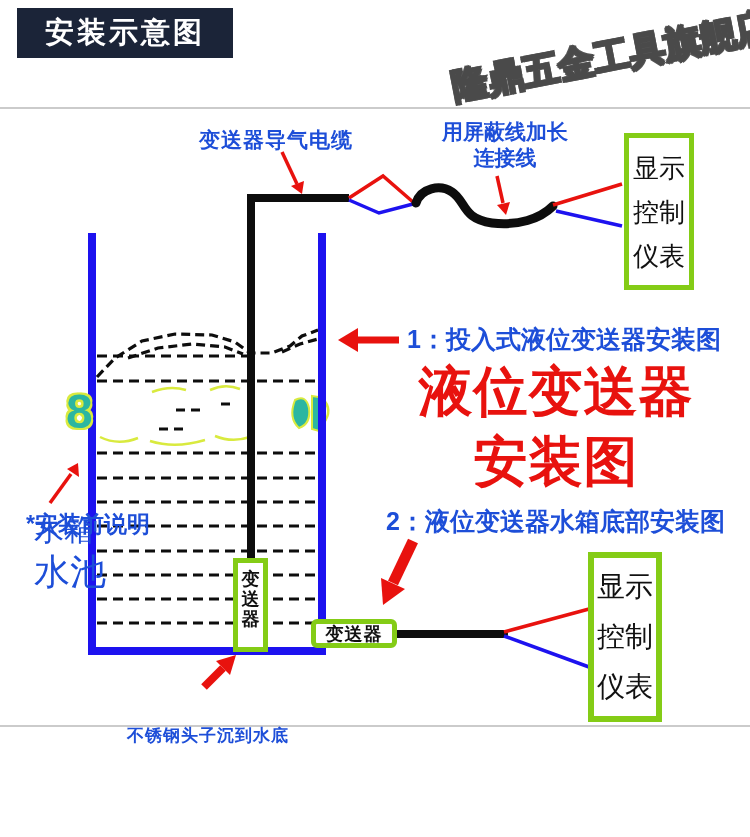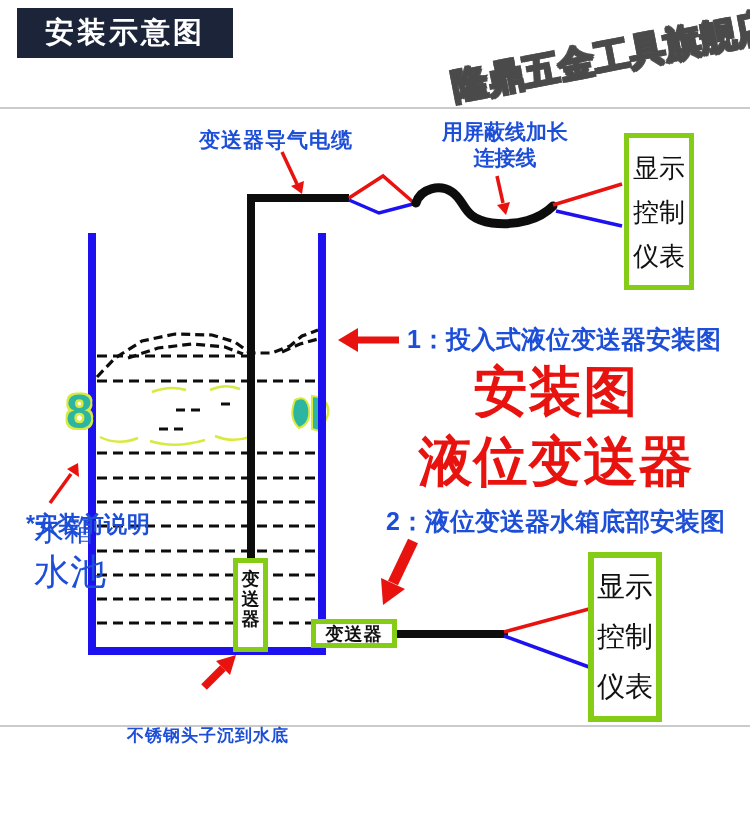--- a/index.html
+++ b/index.html
@@ -37,21 +37,21 @@
           text-shadow:-2px -2px 0 #d9ea3e,2px -2px 0 #d9ea3e,-2px 2px 0 #d9ea3e,2px 2px 0 #d9ea3e;}
 
   .redbox{position:absolute;box-sizing:border-box;border:5px solid #84cc16;background:#fff;
           color:#111;display:flex;flex-direction:column;align-items:center;
           justify-content:center;z-index:3;}
   #display-box-1{left:624px;top:133px;width:70px;height:157px;font-size:26px;line-height:44px;font-weight:500;}
   #display-box-2{left:588px;top:552px;width:74px;height:170px;font-size:28px;line-height:50px;border-width:6px;font-weight:500;}
   #trans-box-v{left:233px;top:558px;width:35px;height:94px;font-size:18px;line-height:20px;
                font-weight:bold;justify-content:flex-start;padding-top:6px;}
   #trans-box-h{left:311px;top:619px;width:86px;height:29px;font-size:18px;font-weight:bold;
-               flex-direction:row;letter-spacing:1px;}
+               flex-direction:row;letter-spacing:1px;border-radius:6px;}
 </style>
 </head>
 <body>
 
 <div class="stage">
 
   <div class="divider" id="divider-top"></div>
   <div class="divider" id="divider-bottom"></div>
 
   <div class="abs badge">安装示意图</div>
@@ -147,22 +147,22 @@
     </g>
   </svg>
 
   <div class="txt" id="cable-label">变送器导气电缆</div>
   <div class="txt" id="shield-label">
     <div>用屏蔽线加长</div>
     <div>连接线</div>
   </div>
   <div class="txt" id="note1">1：投入式液位变送器安装图</div>
   <div class="txt" id="main-title">
+    <div>液位变送器</div>
     <div>安装图</div>
-    <div>液位变送器</div>
   </div>
   <div class="txt" id="note2">2：液位变送器水箱底部安装图</div>
   <div class="txt" id="tank-label1">水箱</div>
   <div class="txt" id="tank-label2">水池</div>
   <div class="txt" id="preinstall">*安装前说明</div>
   <div class="txt" id="bottom-note">不锈钢头子沉到水底</div>
   <div class="abs" id="digit8">8</div>
 
   <div class="redbox" id="display-box-1">
     <div>显示</div>

